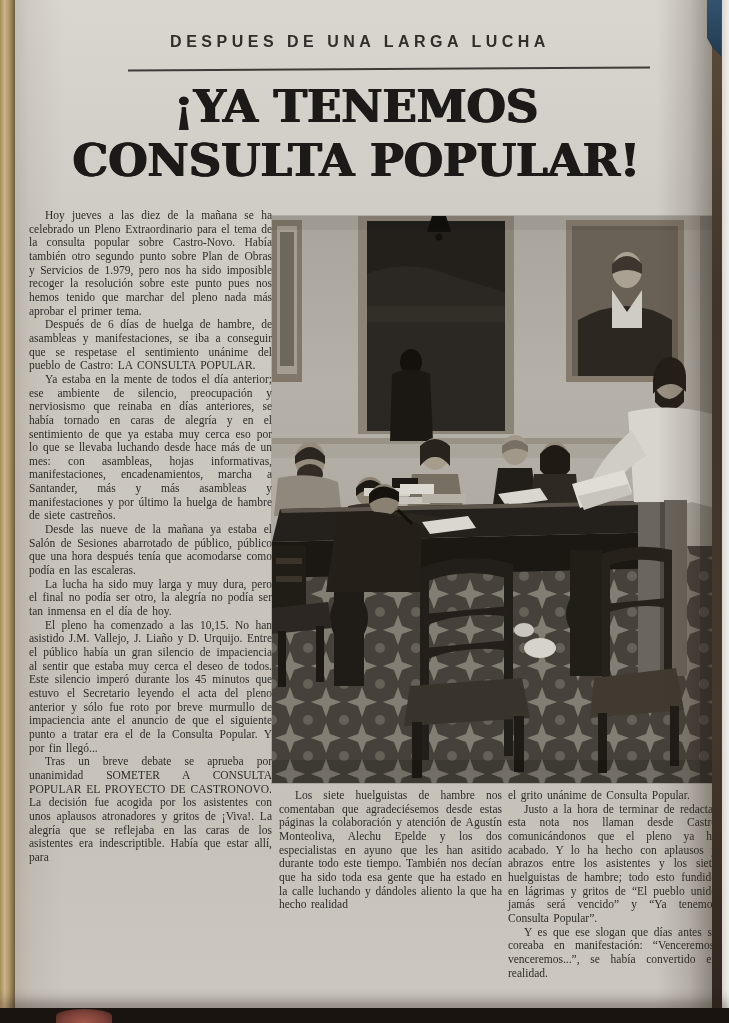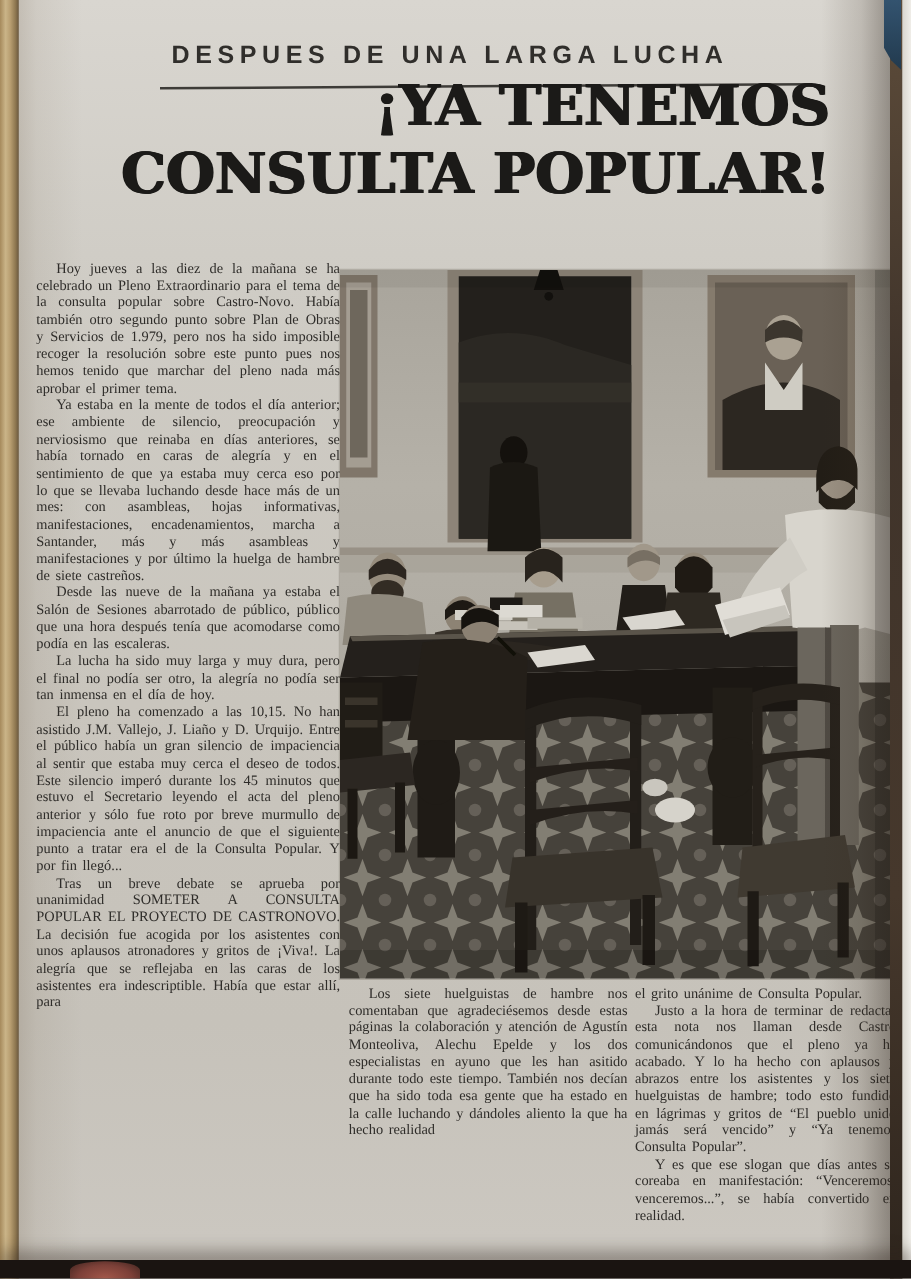--- a/index.html
+++ b/index.html
@@ -21,25 +21,25 @@
     background:linear-gradient(90deg,#d9d6cf,#f0eee9);}
   .corner-blue{position:absolute;top:0;right:8px;width:14px;height:56px;
     background:linear-gradient(180deg,#33536f,#223a4e);
     clip-path:polygon(0 0,100% 0,100% 100%,42% 86%,0 68%);}
   .bottom-strip{position:absolute;bottom:0;left:0;width:100%;height:15px;background:#1a1411;
     box-shadow:0 -7px 12px rgba(44,36,28,.4);}
   .finger-blob{position:absolute;bottom:0;left:56px;width:56px;height:14px;
     border-radius:50% 50% 0 0;
     background:radial-gradient(ellipse at 50% 100%,#a3584a 0%,#7c4038 55%,#3a221d 100%);}
   .kicker{position:absolute;left:120px;top:33px;width:480px;text-align:center;
-    font-family:"Liberation Sans",sans-serif;font-weight:bold;font-size:20px;
+    font-family:"Liberation Sans",sans-serif;font-weight:bold;font-size:16px;
     letter-spacing:4.5px;color:#302e2b;}
   .kicker-rule{position:absolute;left:128px;top:68px;width:522px;height:2px;
     background:#3e3c38;transform:rotate(-.35deg);}
-  .headline{position:absolute;left:48px;top:58px;width:616px;margin:0;text-align:right;
+  .headline{position:absolute;left:48px;top:80px;width:616px;margin:0;text-align:center;
     font-family:"DejaVu Serif",serif;font-weight:bold;font-size:45px;line-height:54px;
     color:#1b1a18;text-shadow:1px 0 0 #1b1a18,-0.6px 0 0 #1b1a18;}
   .hl-line{display:block;}
   .col{position:absolute;font-size:11.5px;line-height:13.65px;text-align:justify;color:#2e2c29;}
   .col1{left:29px;top:209px;width:243px;}
   .col2{left:279px;top:789px;width:223px;}
   .col3{left:508px;top:789px;width:209px;}
   .para{margin:0;text-indent:16px;word-spacing:1.6px;}
   .para.no-indent{text-indent:0;}
   .para.gap-before{}
@@ -55,20 +55,21 @@
   <div class="kicker">DESPUES DE UNA LARGA LUCHA</div>
   <div class="kicker-rule"></div>
 
   <h1 class="headline">
     <span class="hl-line">¡YA TENEMOS</span>
     <span class="hl-line">CONSULTA POPULAR!</span>
   </h1>
 
   <div class="col col1">
       <p class="para">Hoy jueves a las diez de la mañana se ha celebrado un Pleno Extraordinario para el tema de la consulta popular sobre Castro-Novo. Había también otro segundo punto sobre Plan de Obras y Servicios de 1.979, pero nos ha sido imposible recoger la resolución sobre este punto pues nos hemos tenido que marchar del pleno nada más aprobar el primer tema.</p>
+      <p class="para">Después de 6 días de huelga de hambre, de asambleas y manifestaciones, se iba a conseguir que se respetase el sentimiento unánime del pueblo de Castro: LA CONSULTA POPULAR.</p>
       <p class="para">Ya estaba en la mente de todos el día anterior; ese ambiente de silencio, preocupación y nerviosismo que reinaba en días anteriores, se había tornado en caras de alegría y en el sentimiento de que ya estaba muy cerca eso por lo que se llevaba luchando desde hace más de un mes: con asambleas, hojas informativas, manifestaciones, encadenamientos, marcha a Santander, más y más asambleas y manifestaciones y por último la huelga de hambre de siete castreños.</p>
       <p class="para">Desde las nueve de la mañana ya estaba el Salón de Sesiones abarrotado de público, público que una hora después tenía que acomodarse como podía en las escaleras.</p>
       <p class="para">La lucha ha sido muy larga y muy dura, pero el final no podía ser otro, la alegría no podía ser tan inmensa en el día de hoy.</p>
       <p class="para">El pleno ha comenzado a las 10,15. No han asistido J.M. Vallejo, J. Liaño y D. Urquijo. Entre el público había un gran silencio de impaciencia al sentir que estaba muy cerca el deseo de todos. Este silencio imperó durante los 45 minutos que estuvo el Secretario leyendo el acta del pleno anterior y sólo fue roto por breve murmullo de impaciencia ante el anuncio de que el siguiente punto a tratar era el de la Consulta Popular. Y por fin llegó...</p>
       <p class="para">Tras un breve debate se aprueba por unanimidad SOMETER A CONSULTA POPULAR EL PROYECTO DE CASTRONOVO. La decisión fue acogida por los asistentes con unos aplausos atronadores y gritos de ¡Viva!. La alegría que se reflejaba en las caras de los asistentes era indescriptible. Había que estar allí, para</p>
     </div>
 
   <figure class="photo" aria-label="Black and white photograph: people seated around a dark wooden meeting table covered with papers and books, a bearded man standing at the right reading documents, framed portraits and a dark doorway on the wall behind, patterned carpet in the foreground.">
     <svg viewBox="0 0 443 567" width="443" height="567" xmlns="http://www.w3.org/2000/svg">
       <defs>

